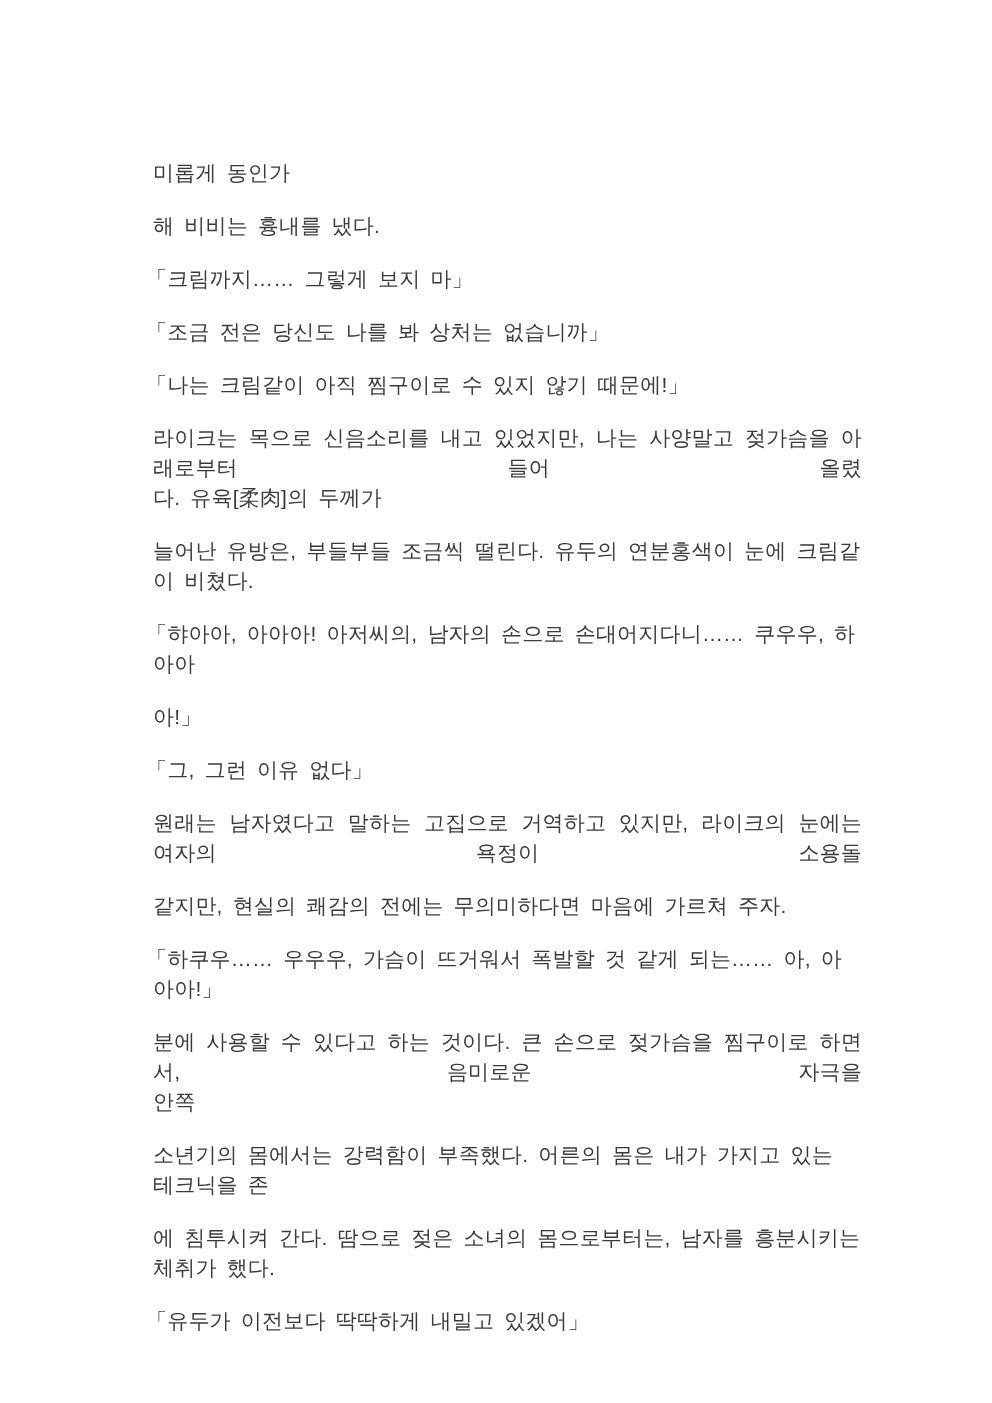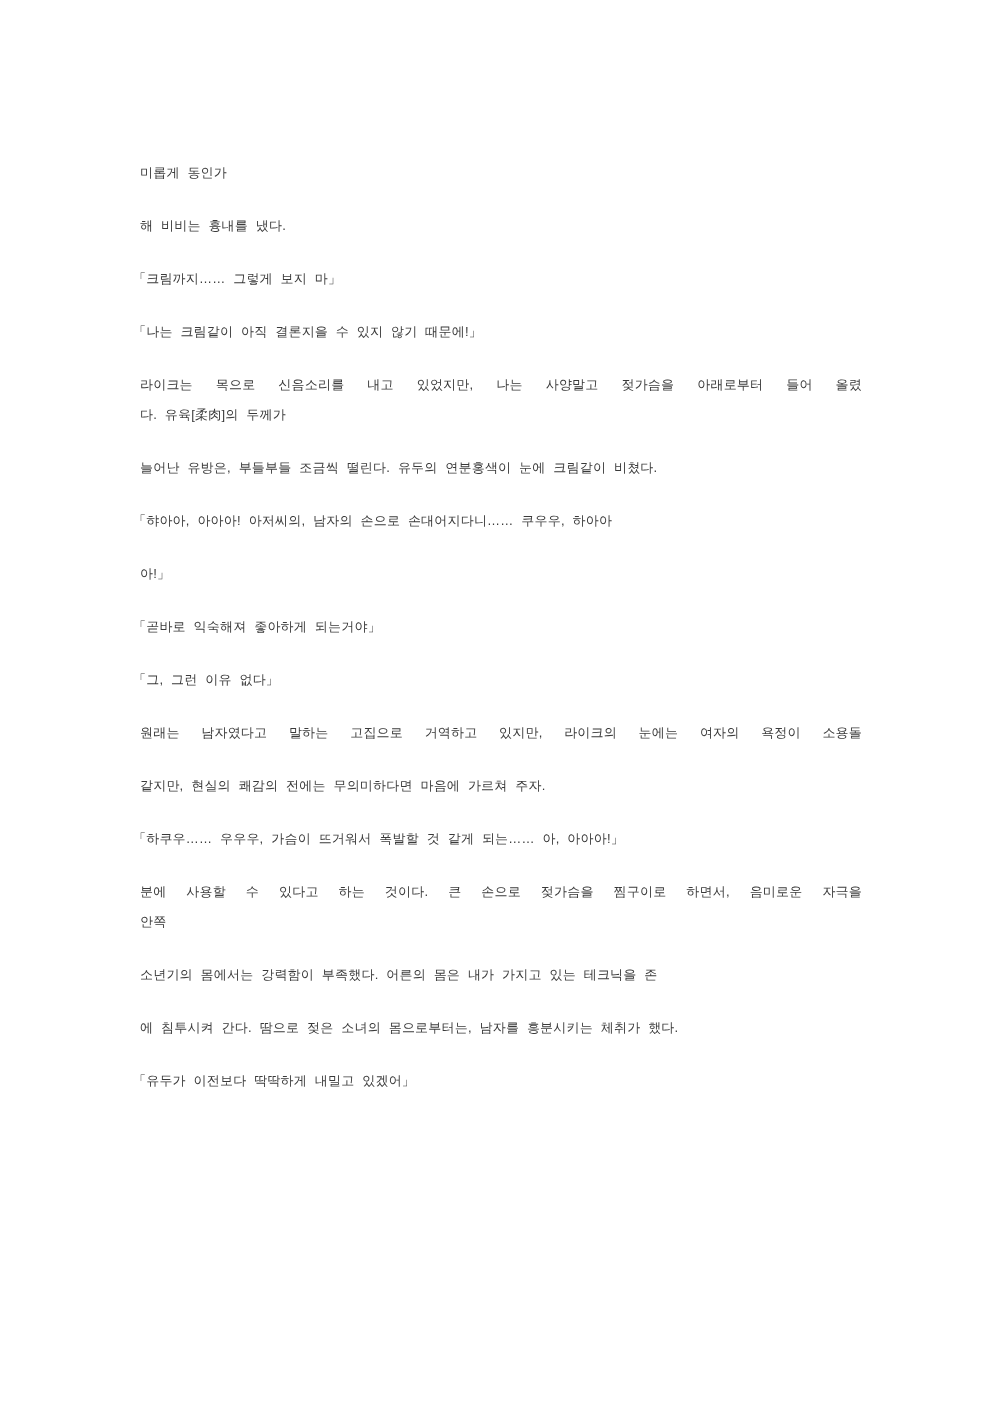--- a/index.html
+++ b/index.html
@@ -16,24 +16,25 @@
   }
   .content {
     width: 722px;
   }
   .para {
     margin-bottom: 23px;
   }
   .para:last-child { margin-bottom: 0; }
   .line {
     display: block;
-    font-size: 13px;
+    font-size: 21px;
     line-height: 30px;
     word-spacing: 4px;
     letter-spacing: 0.2px;
+    margin-left: 13px;
   }
   
   .line.fill {
     text-align: justify;
     text-align-last: justify;
   }
   
   .para.hang .line:first-child {
     text-indent: -7px;
   }
@@ -46,37 +47,37 @@
       <p class="para">
         <span class="line">미롭게 동인가</span>
       </p>
       <p class="para">
         <span class="line">해 비비는 흉내를 냈다.</span>
       </p>
       <p class="para hang">
         <span class="line">「크림까지…… 그렇게 보지 마」</span>
       </p>
       <p class="para hang">
-        <span class="line">「나는 크림같이 아직 결론지을 수 있지 않기 때문에!」</span>
+        <span class="line">「조금 전은 당신도 나를 봐 상처는 없습니까」</span>
+      </p>
+      <p class="para hang">
+        <span class="line">「나는 크림같이 아직 찜구이로 수 있지 않기 때문에!」</span>
       </p>
       <p class="para">
         <span class="line fill">라이크는 목으로 신음소리를 내고 있었지만, 나는 사양말고 젖가슴을 아래로부터 들어 올렸</span>
         <span class="line">다. 유육[柔肉]의 두께가</span>
       </p>
       <p class="para">
         <span class="line">늘어난 유방은, 부들부들 조금씩 떨린다. 유두의 연분홍색이 눈에 크림같이 비쳤다.</span>
       </p>
       <p class="para hang">
         <span class="line">「햐아아, 아아아! 아저씨의, 남자의 손으로 손대어지다니…… 쿠우우, 하아아</span>
       </p>
       <p class="para">
         <span class="line">아!」</span>
-      </p>
-      <p class="para hang">
-        <span class="line">「곧바로 익숙해져 좋아하게 되는거야」</span>
       </p>
       <p class="para hang">
         <span class="line">「그, 그런 이유 없다」</span>
       </p>
       <p class="para">
         <span class="line fill">원래는 남자였다고 말하는 고집으로 거역하고 있지만, 라이크의 눈에는 여자의 욕정이 소용돌</span>
       </p>
       <p class="para">
         <span class="line">같지만, 현실의 쾌감의 전에는 무의미하다면 마음에 가르쳐 주자.</span>
       </p>

